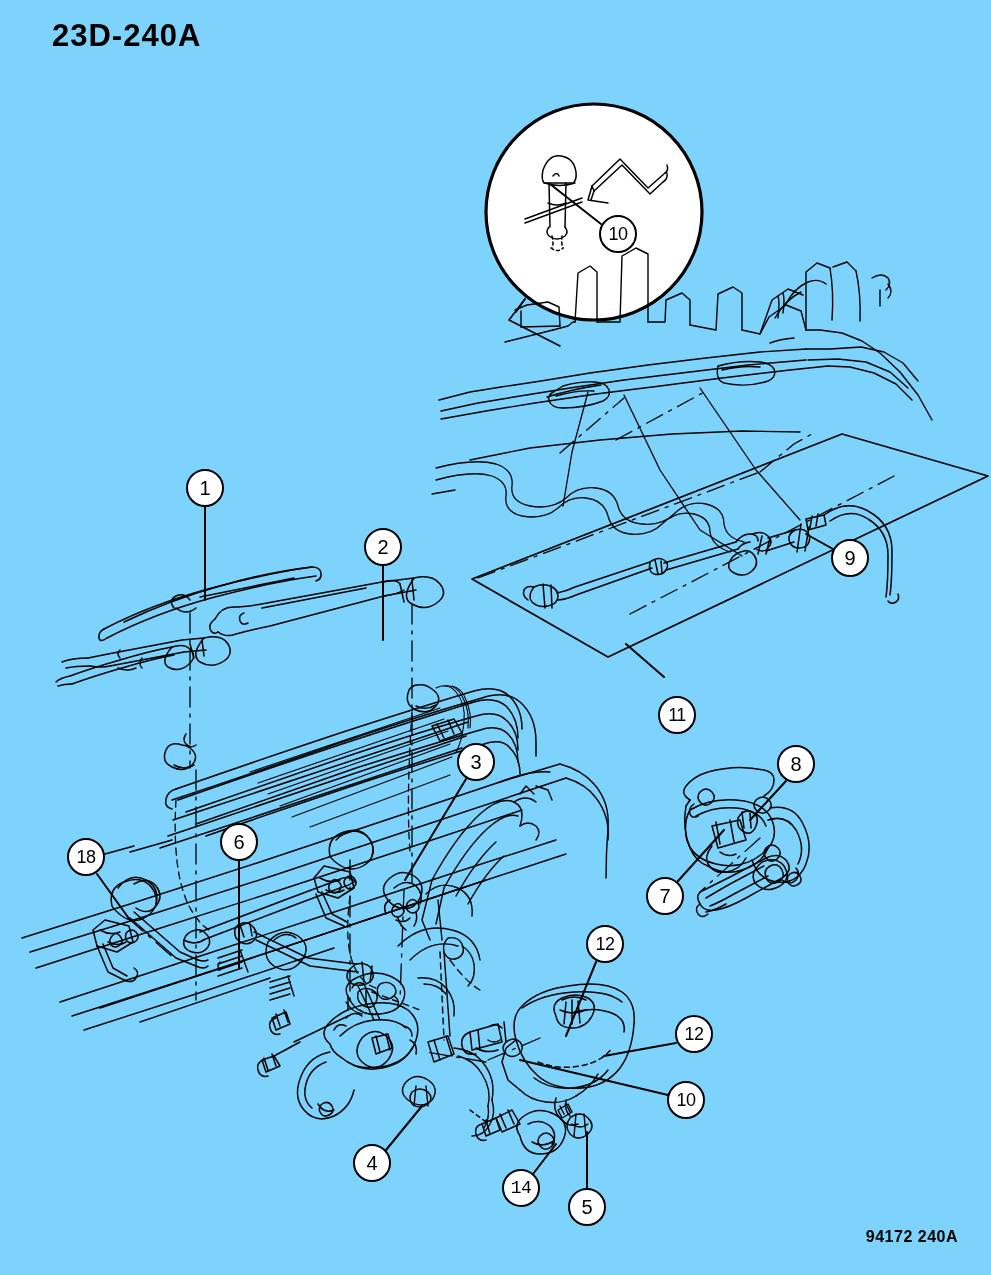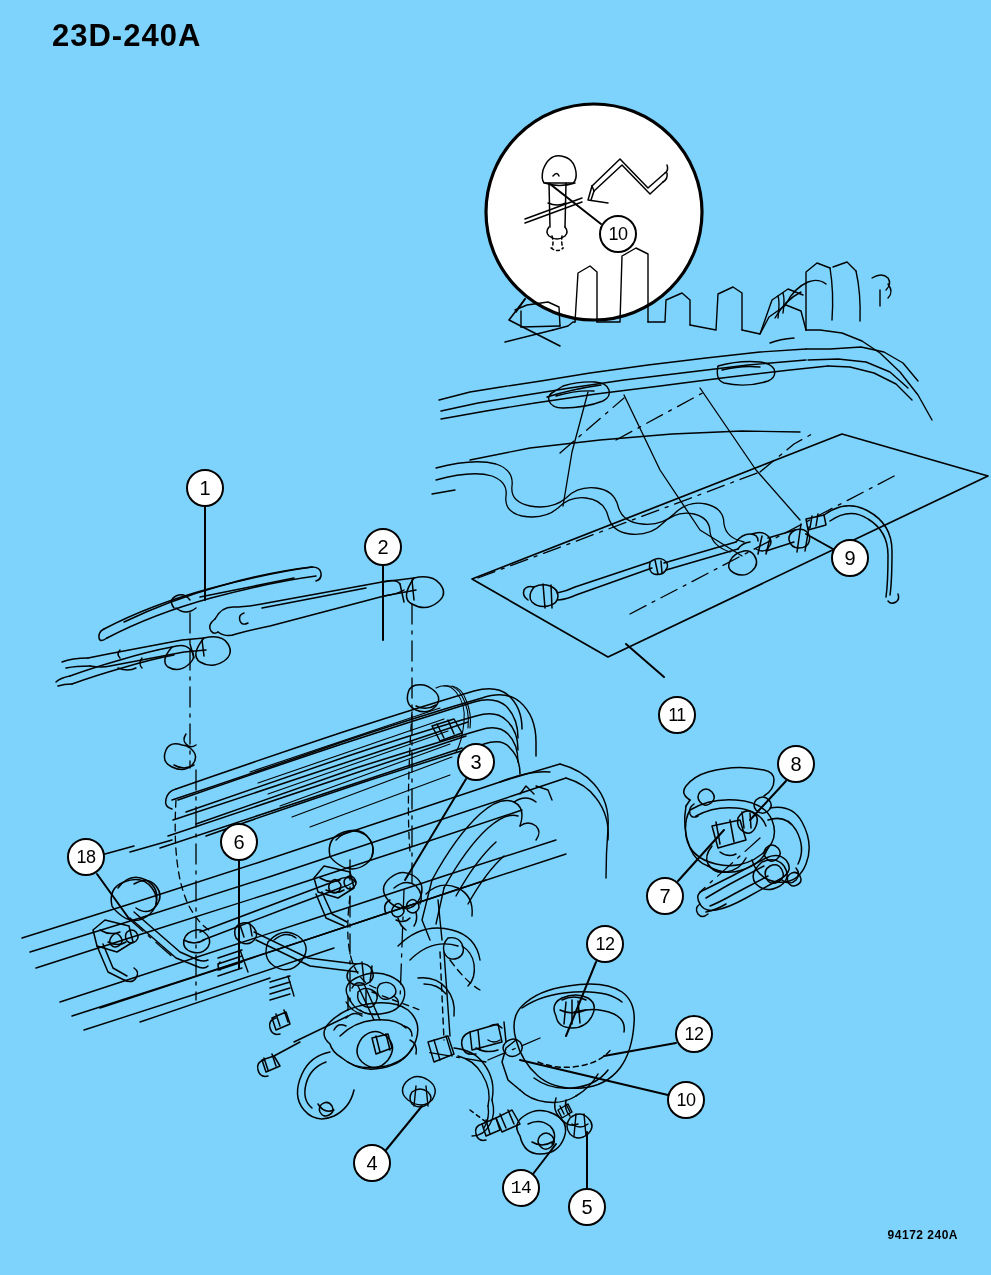--- a/index.html
+++ b/index.html
@@ -28,21 +28,21 @@
     color: #000000;
     white-space: nowrap;
   }
   #diagram-footer {
     position: absolute;
     left: 0;
     top: 1228px;
     width: 958px;
     text-align: right;
     font-family: "Liberation Sans", sans-serif;
-    font-size: 12px;
+    font-size: 16px;
     font-weight: bold;
     letter-spacing: 0.5px;
     color: #000000;
   }
   #artwork {
     position: absolute;
     left: 0;
     top: 0;
   }
   .callout-layer {

